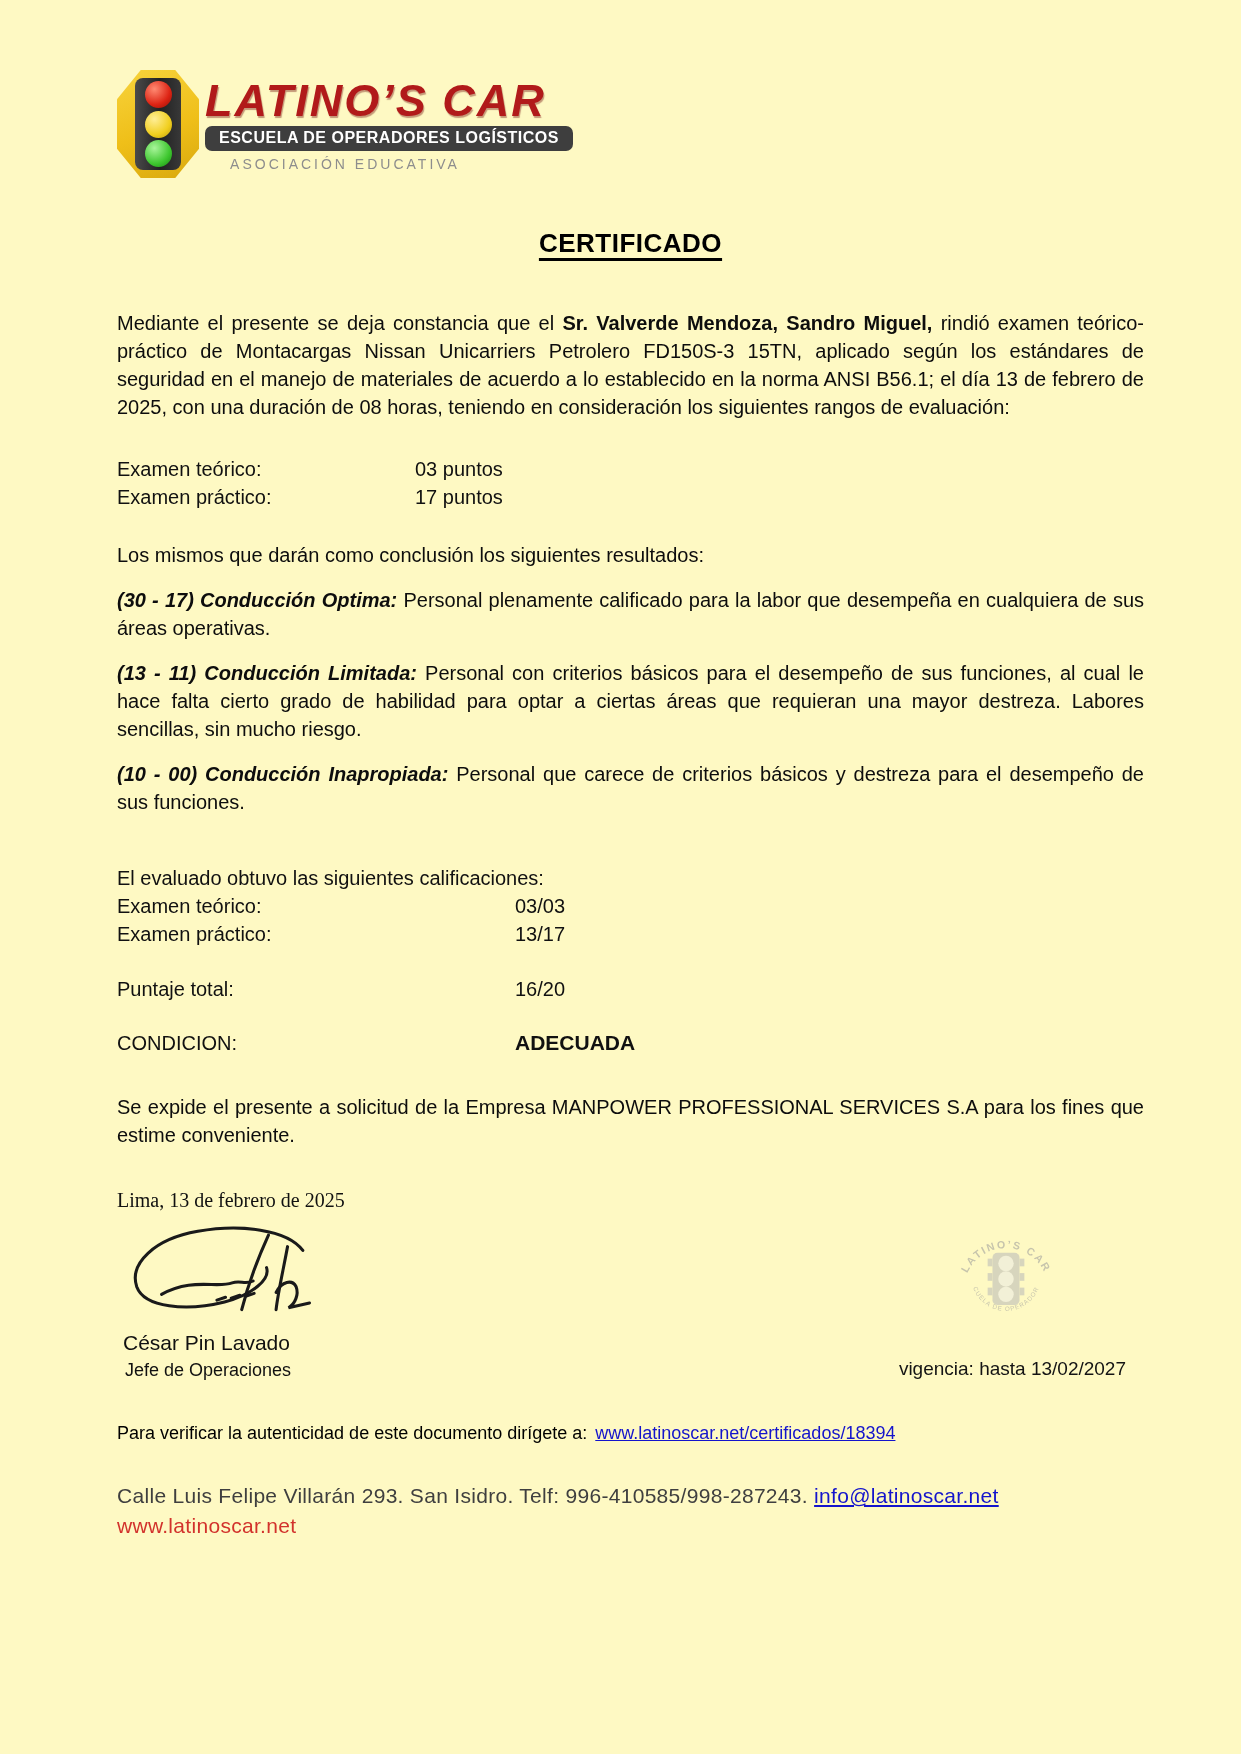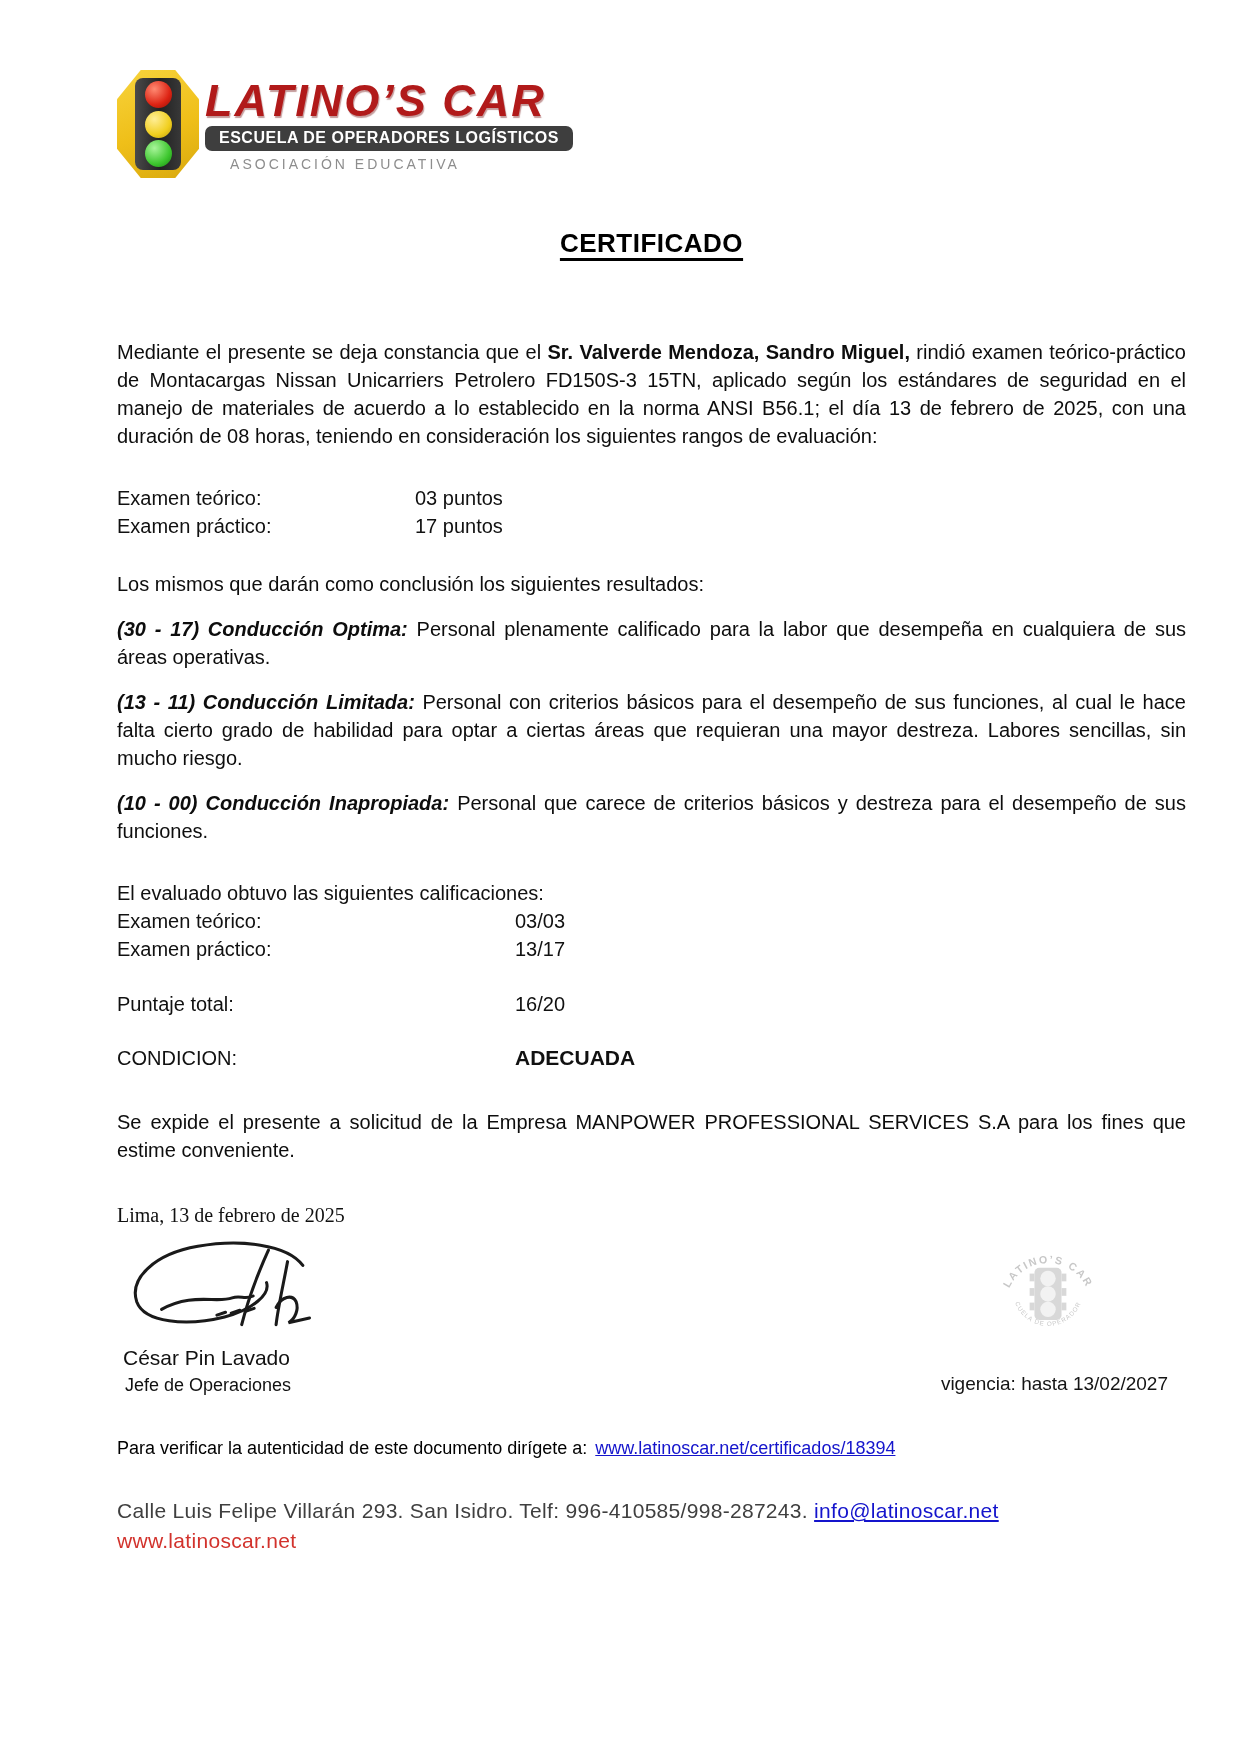--- a/index.html
+++ b/index.html
@@ -2,24 +2,24 @@
 <html lang="es"><head>
 <meta charset="utf-8">
 <title>Certificado</title>
 <style>
   * { margin:0; padding:0; box-sizing:border-box; }
   html,body { background:#888; }
   .page {
     position:relative;
     width:1241px; height:1754px;
     margin:0 auto;
-    background:#ffffff;
+    background:#fef9c3;
     font-family:"Liberation Sans","DejaVu Sans",sans-serif;
     color:#111111;
-    padding:70px 55px 0 117px;
+    padding:70px 97px 0 117px;
     overflow:hidden;
   }
 
   
   .logo-row { display:flex; align-items:flex-start; }
   .octagon {
     width:82px; height:108px; flex:0 0 82px;
     background:linear-gradient(160deg,#f7d33c 0%,#efbf19 55%,#d9a90e 100%);
     clip-path:polygon(29% 0,71% 0,100% 27%,100% 73%,71% 100%,29% 100%,0 73%,0 27%);
     display:flex; align-items:center; justify-content:center;
@@ -61,34 +61,34 @@
     color:#000;
   }
   .doc-title span {
     text-decoration:underline;
     text-decoration-thickness:2.5px;
     text-underline-offset:6px;
   }
 
   
   .body-text { font-size:20px; line-height:28px; text-align:justify; color:#0d0d0d; }
-  .intro { margin-top:79px; }
+  .intro { margin-top:50px; }
   b.name { font-weight:bold; }
 
   .kv-block { margin-top:34px; font-size:20px; line-height:28px; }
   .kv-row { display:flex; }
   .kv-row .kv-label { width:298px; flex:0 0 298px; }
   .kv2 .kv-label { width:398px; flex:0 0 398px; }
 
   .results-intro { margin-top:30px; }
 
   .category { margin-top:17px; }
   .cat-head { font-weight:bold; font-style:italic; }
 
-  .scores-block { margin-top:34px; font-size:20px; line-height:28px; }
+  .scores-block { margin-top:48px; font-size:20px; line-height:28px; }
   .total-row { margin-top:27px; }
   .cond-row  { margin-top:26px; }
   .cond-value { font-weight:bold; font-size:21px; }
 
   .issuance { margin-top:36px; }
   .date-line { margin-top:40px; font-size:20px;font-family:Liberation Serif, serif; }
 
   
   .sign-row { margin-top:6px; display:flex; justify-content:space-between; align-items:flex-start; }
   .sign-col { margin-left:6px; }

